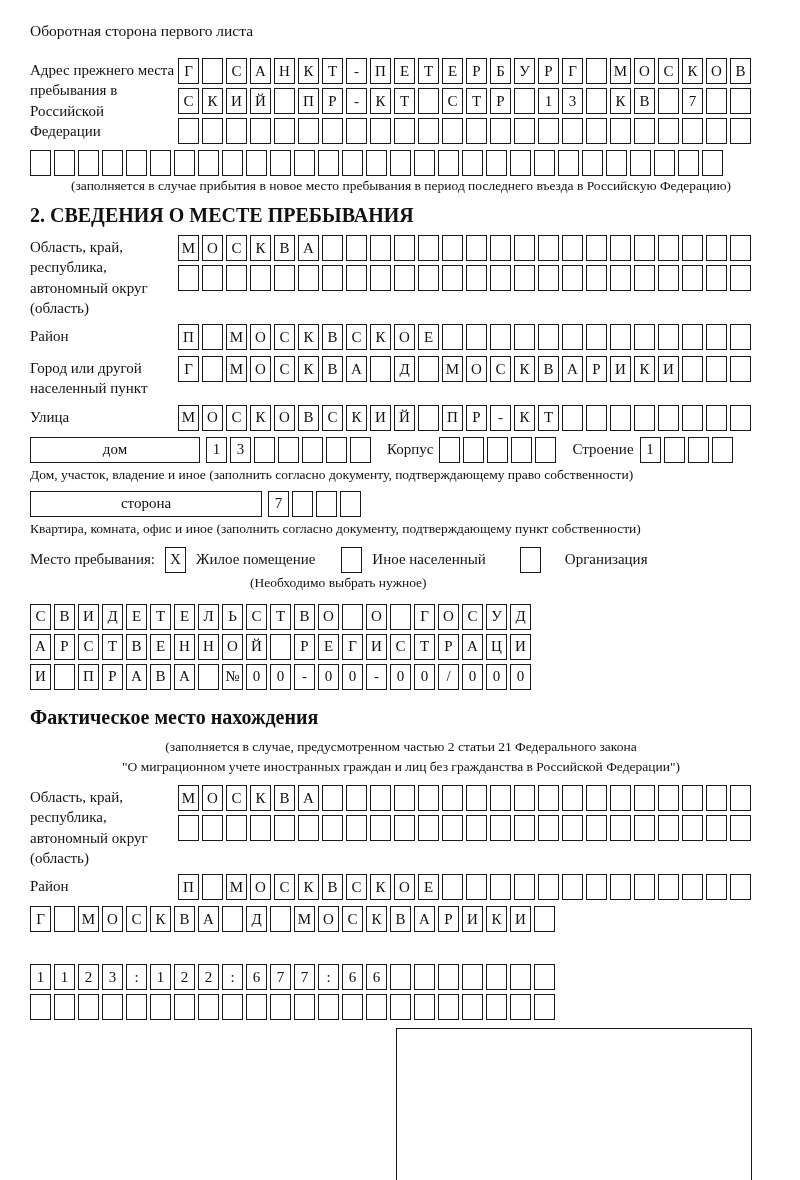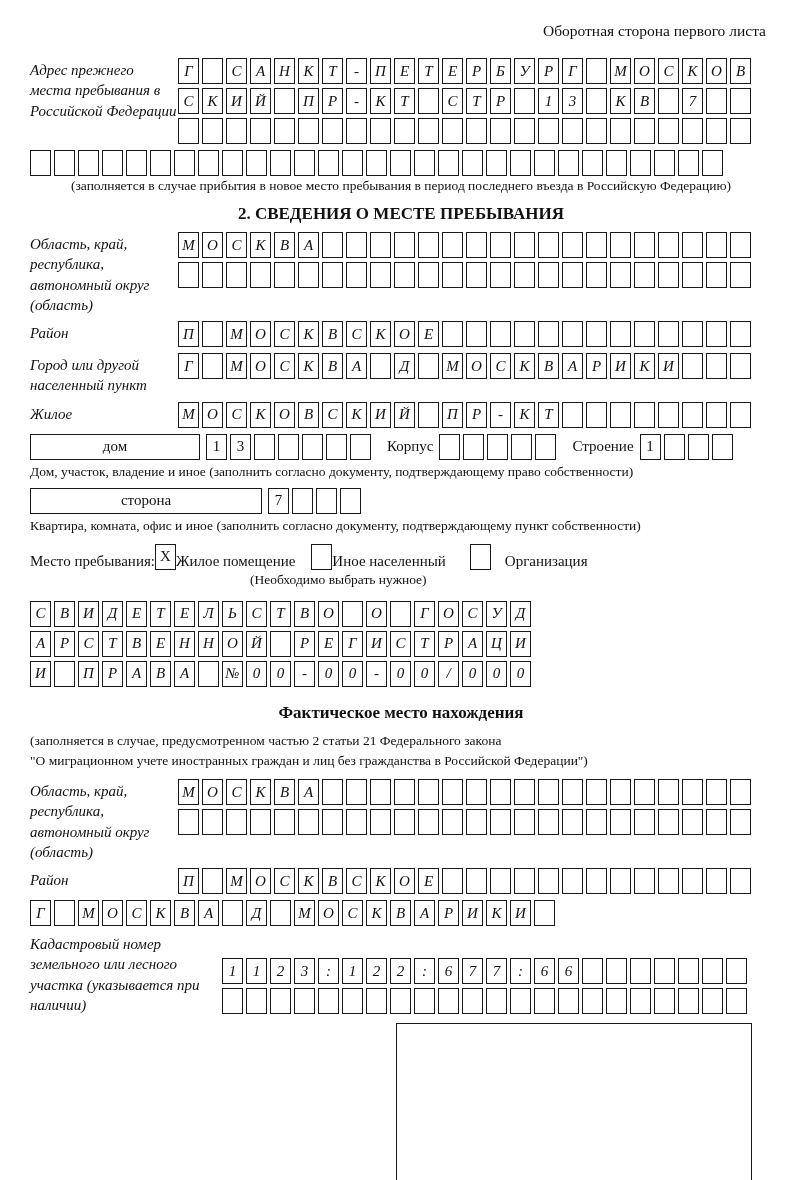--- a/index.html
+++ b/index.html
@@ -2,44 +2,44 @@
 <html><head>
 <meta charset="utf-8">
 <style>
   * { margin:0; padding:0; box-sizing:border-box; }
   html,body { background:#fff; }
   body {
     width:800px; height:1180px; margin:0 auto; position:relative;
     font-family:"Liberation Serif","DejaVu Serif",serif;
     color:#111; font-size:15px; padding:14px 28px 10px 30px;
   }
-  .hdr-right { text-align:right; font-size:15.5px; margin:8px 6px 18px 0; }
-  .grp { display:flex; align-items:flex-start; margin-bottom:6px;font-style:italic; }
+  .hdr-right { text-align:left; font-size:15.5px; margin:8px 6px 18px 0; }
+  .grp { display:flex; align-items:flex-start; margin-bottom:6px; }
   .lbl { width:148px; flex:0 0 148px; line-height:1.35; padding-top:2px; font-size:15px; }
   .lbl-w { width:192px; flex:0 0 192px; }
   .lbl-doc { width:228px; flex:0 0 228px; }
   .rows { display:flex; flex-direction:column; gap:4px; }
   .cellrow { display:flex; gap:3px; }
   .cell {
     width:21px; height:26px; border:1.5px solid #1a1a1a;
     display:inline-flex; align-items:center; justify-content:center;
     font-size:15px; line-height:1; background:#fff; flex:0 0 21px;
   }
   .note { font-size:13.5px; margin:2px 0 8px 0; }
   .note-c { text-align:center; }
-  .sec-title { text-align:center; font-weight:bold; font-size:17px; margin:10px 0 8px 0; }
+  .sec-title { font-weight:bold; font-size:20px; margin:10px 0 8px 0; }
   .widebox {
     border:1.5px solid #1a1a1a; height:26px; display:inline-flex;
     align-items:center; justify-content:center; font-size:15px;
   }
   .inline-row { display:flex; align-items:center; gap:6px; margin-bottom:4px; }
   .gap-l { margin-left:10px; }
-  .stay-row { display:flex; align-items:flex-end; gap:0; margin:10px 0 2px 0; }
+  .stay-row { display:flex; align-items:center; gap:10px; margin:10px 0 2px 0; }
   .stay-note { font-size:13.5px; margin:0 0 13px 220px; }
-  .center-note { font-size:13.5px; line-height:1.5; margin-bottom:8px; }
+  .center-note { text-align:center; font-size:13.5px; line-height:1.5; margin-bottom:8px; }
   .stamp-box {
     border:1.5px solid #1a1a1a; width:356px; height:176px;
     margin:8px 0 6px 366px; background:#fff;
   }
   .mt4 { margin-top:4px; }
 </style>
 </head>
 <body>
 
 <div class="hdr-right">Оборотная сторона первого листа</div>
@@ -278,21 +278,21 @@
         <span class="cell">К</span>
         <span class="cell">И</span>
         <span class="cell"></span>
         <span class="cell"></span>
         <span class="cell"></span>
       </div>
     </div>
 </div>
 
 <div class="grp">
-  <div class="lbl">Жилое</div>
+  <div class="lbl">Улица</div>
   <div class="rows">
       <div class="cellrow">
         <span class="cell">М</span>
         <span class="cell">О</span>
         <span class="cell">С</span>
         <span class="cell">К</span>
         <span class="cell">О</span>
         <span class="cell">В</span>
         <span class="cell">С</span>
         <span class="cell">К</span>
@@ -560,21 +560,20 @@
         <span class="cell">Р</span>
         <span class="cell">И</span>
         <span class="cell">К</span>
         <span class="cell">И</span>
         <span class="cell"></span>
       </div>
     </div>
 </div>
 
 <div class="grp">
-  <div class="lbl lbl-w">Кадастровый номер земельного или лесного участка (указывается при наличии)</div>
   <div class="rows" style="padding-top:26px;">
     <div class="cellrow">
         <span class="cell">1</span>
         <span class="cell">1</span>
         <span class="cell">2</span>
         <span class="cell">3</span>
         <span class="cell">:</span>
         <span class="cell">1</span>
         <span class="cell">2</span>
         <span class="cell">2</span>

